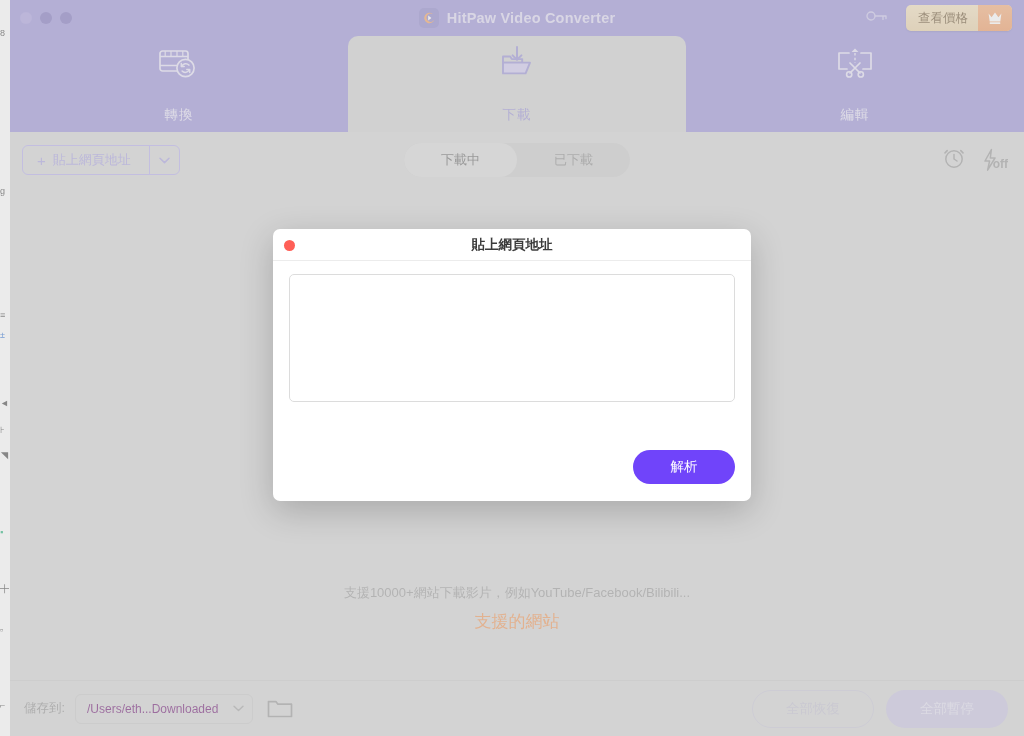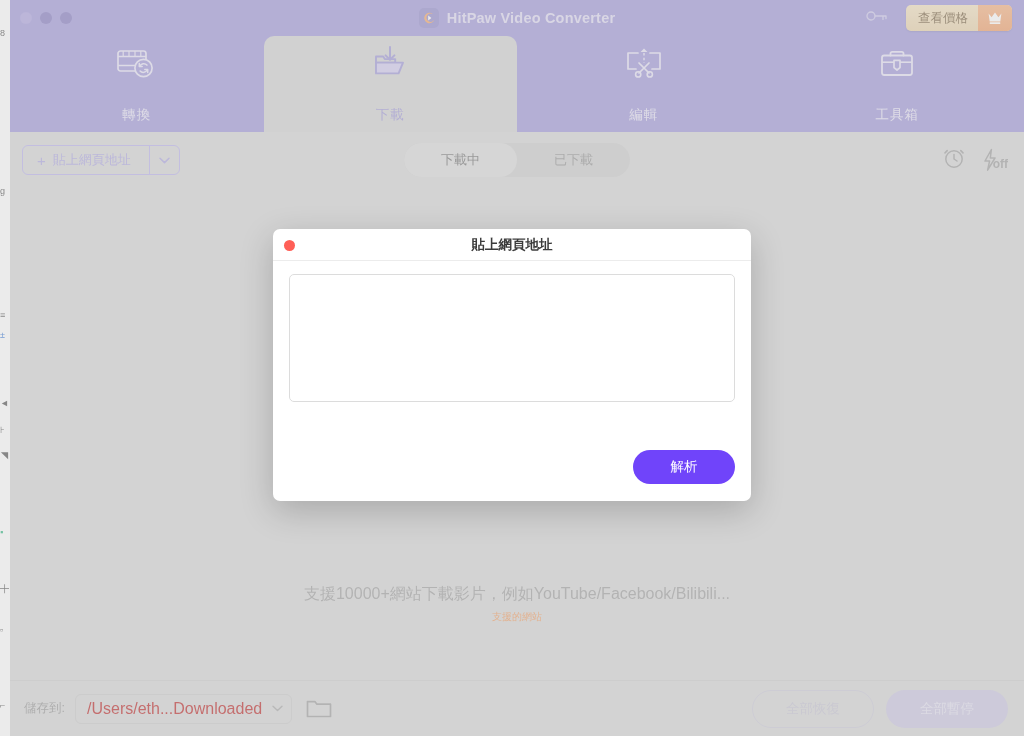--- a/index.html
+++ b/index.html
@@ -135,41 +135,41 @@
   }
   #drop-zone {
     position: absolute; left: 50%; transform: translateX(-50%);
     top: 300px; width: 400px; height: 84px;
     border: 2px dashed #c3c3c3; border-radius: 10px;
     display: flex; align-items: center; justify-content: center;
   }
   #drop-zone-text { font-size: 14px; color: #959595; }
   #support-text {
     position: absolute; left: 50%; transform: translateX(-50%);
-    top: 396px; font-size: 16px; color: #9a9a9a; white-space: nowrap;
+    top: 396px; font-size: 13px; color: #9a9a9a; white-space: nowrap;
   }
   #supported-sites-link {
     position: absolute; left: 50%; transform: translateX(-50%);
-    top: 422px; font-size: 10px; color: #ef9759; cursor: pointer;
+    top: 422px; font-size: 17px; color: #ef9759; cursor: pointer;
   }
 
   
   #bottom-bar {
     position: absolute; bottom: 0; left: 0; width: 100%; height: 56px;
     background: #d4d4d4; border-top: 1px solid #c9c9c9;
     display: flex; align-items: center;
   }
   #save-to-label { font-size: 12.5px; color: #8f8f8f; margin-left: 14px; }
   #save-path-select {
     margin-left: 10px; height: 30px; min-width: 178px;
     border: 1px solid #c6c6c6; border-radius: 6px;
     display: flex; align-items: center; justify-content: space-between;
     padding: 0 8px 0 11px; background: #d4d4d4;
   }
-  #save-path-value { font-size: 16px; color: #b91c1c; white-space: nowrap; }
+  #save-path-value { font-size: 12px; color: #701a75; white-space: nowrap; }
   #open-folder-button { margin-left: 14px; display: flex; align-items: center; }
 
   #bottom-right { position: absolute; right: 16px; display: flex; gap: 12px; }
   #resume-all-button {
     width: 122px; height: 38px; border-radius: 19px;
     border: 1px solid #c9c7d6; color: #c3c1d0; background: transparent;
     display: flex; align-items: center; justify-content: center;
     font-size: 13.5px;
   }
   #pause-all-button {
@@ -307,31 +307,20 @@
           <path d="M21 2.5 17.6 6h6.8Z" fill="#e6e2f6"></path>
           <path d="M21 7v10" stroke="#e6e2f6" stroke-width="1.4" stroke-dasharray="2.4 2.4"></path>
           <path d="M16 17l10 10M26 17 16 27" fill="none" stroke="#e6e2f6" stroke-width="1.7" stroke-linecap="round"></path>
           <circle cx="15.2" cy="28.4" r="2.6" fill="none" stroke="#e6e2f6" stroke-width="1.6"></circle>
           <circle cx="26.8" cy="28.4" r="2.6" fill="none" stroke="#e6e2f6" stroke-width="1.6"></circle>
         </svg>
       </span>
       <span class="tab-label">編輯</span>
     </div>
 
-    <div class="nav-tab">
-      <span class="tab-icon">
-        <svg width="40" height="36" viewBox="0 0 40 36">
-          <path d="M13.5 7.5V5.6a1.7 1.7 0 0 1 1.7-1.7h9.6a1.7 1.7 0 0 1 1.7 1.7v1.9" fill="none" stroke="#e6e2f6" stroke-width="1.8" stroke-linecap="round"></path>
-          <rect x="5" y="7.5" width="30" height="19.5" rx="2.2" fill="none" stroke="#e6e2f6" stroke-width="1.8"></rect>
-          <path d="M5 14.2h30" stroke="#e6e2f6" stroke-width="1.6"></path>
-          <path d="M17 12.4h6v7.2l-3 2.4-3-2.4Z" fill="#9b93d8" stroke="#e6e2f6" stroke-width="1.7" stroke-linejoin="round"></path>
-        </svg>
-      </span>
-      <span class="tab-label">工具箱</span>
-    </div>
   </div>
 
   <div id="toolbar">
     <div id="paste-url-group">
       <div id="paste-url-button">
         <span id="paste-url-plus">+</span>
         <span>貼上網頁地址</span>
       </div>
       <div id="paste-url-caret">
         <svg width="11" height="7" viewBox="0 0 11 7">

